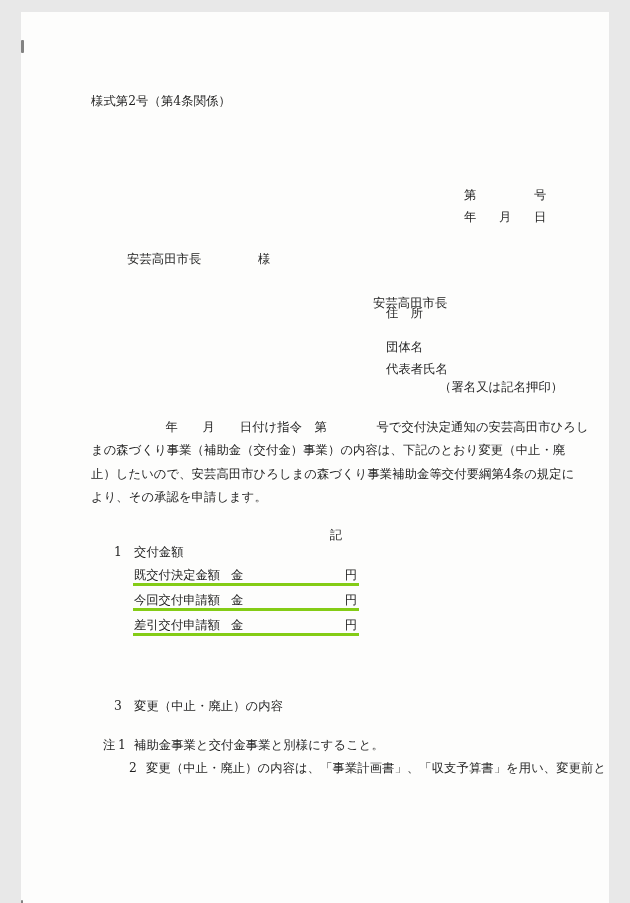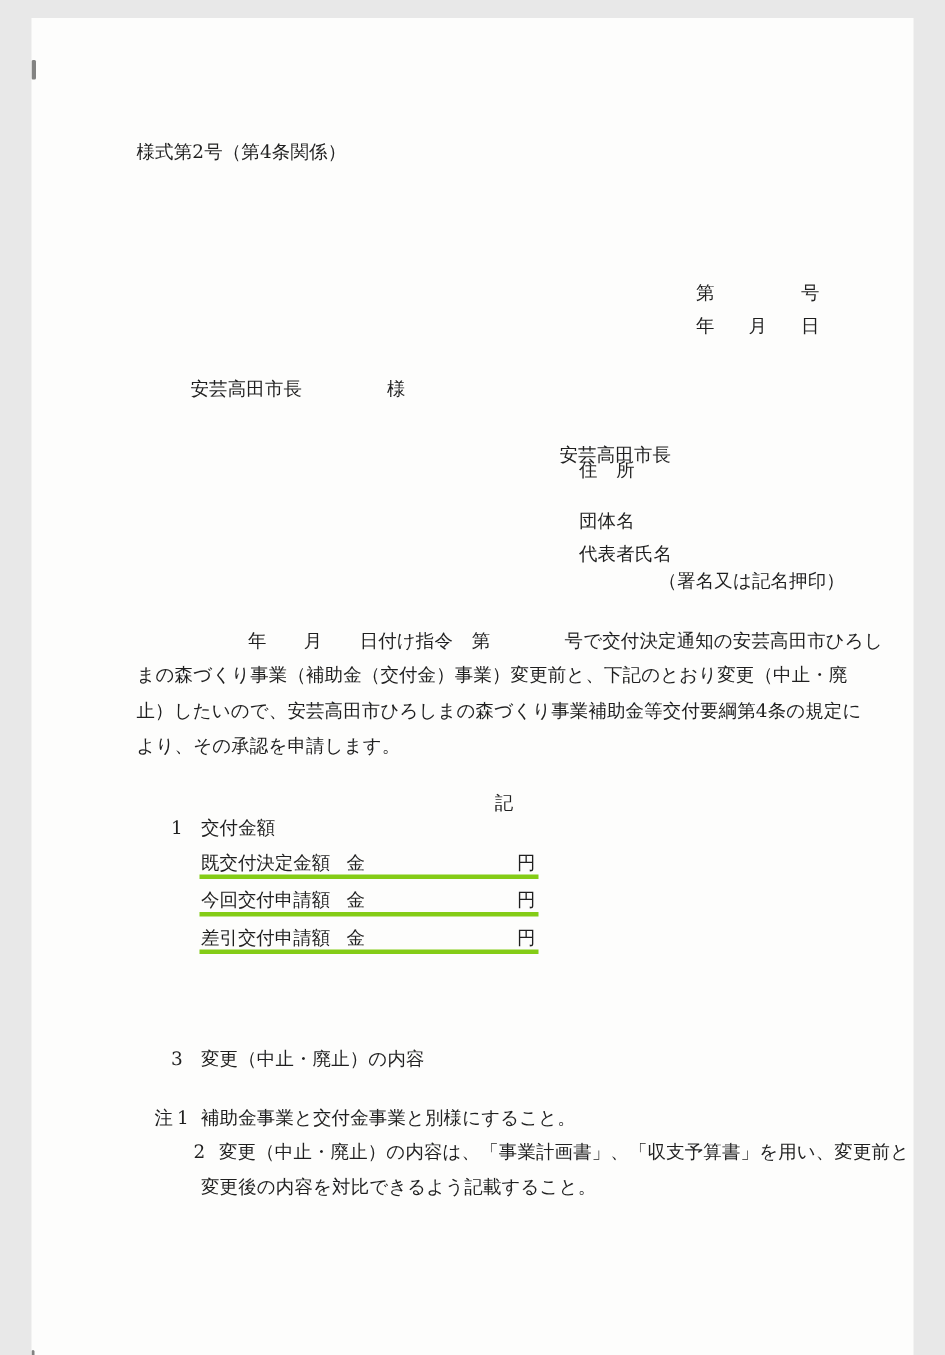--- a/index.html
+++ b/index.html
@@ -60,21 +60,21 @@
   <div class="t" style="left:237px;top:240px;">様</div>
 
   <div class="t" style="left:352px;top:284px;">安芸高田市長</div>
   <div class="t" style="left:365px;top:294px;">住　所</div>
   <div class="t" style="left:365px;top:328px;">団体名</div>
   <div class="t" style="left:365px;top:350px;">代表者氏名</div>
   <div class="t" style="left:418px;top:368px;">（署名又は記名押印）</div>
 
   <div class="t" style="left:70px;top:404px;">
     <div class="para-line">　　　　　　年　　月　　日付け指令　第　　　　号で交付決定通知の安芸高田市ひろし</div>
-    <div class="para-line">まの森づくり事業（補助金（交付金）事業）変更前と、下記のとおり変更（中止・廃</div>
+    <div class="para-line">まの森づくり事業（補助金（交付金）事業）の内容は、下記のとおり変更（中止・廃</div>
     <div class="para-line">止）したいので、安芸高田市ひろしまの森づくり事業補助金等交付要綱第4条の規定に</div>
     <div class="para-line">より、その承認を申請します。</div>
   </div>
 
   <div class="t ki" style="top:516px;">記</div>
 
   <div class="t" style="left:93px;top:533px;">
     <span class="sec-num">1</span><span>交付金額</span>
   </div>
 
@@ -105,15 +105,14 @@
   </div>
 
   <div class="t" style="left:82px;top:726px;">
     <span class="note-kanji">注</span><span class="note-num1">1</span><span>補助金事業と交付金事業と別様にすること。</span>
   </div>
 
   <div class="t" style="left:108px;top:749px;">
     <span class="note-num2">2</span><span>変更（中止・廃止）の内容は、「事業計画書」、「収支予算書」を用い、変更前と</span>
   </div>
 
-  <div class="t" style="left:113px;top:772px;">変更後の内容を対比できるよう記載すること。</div>
 
 </div>
 
 </body></html>

